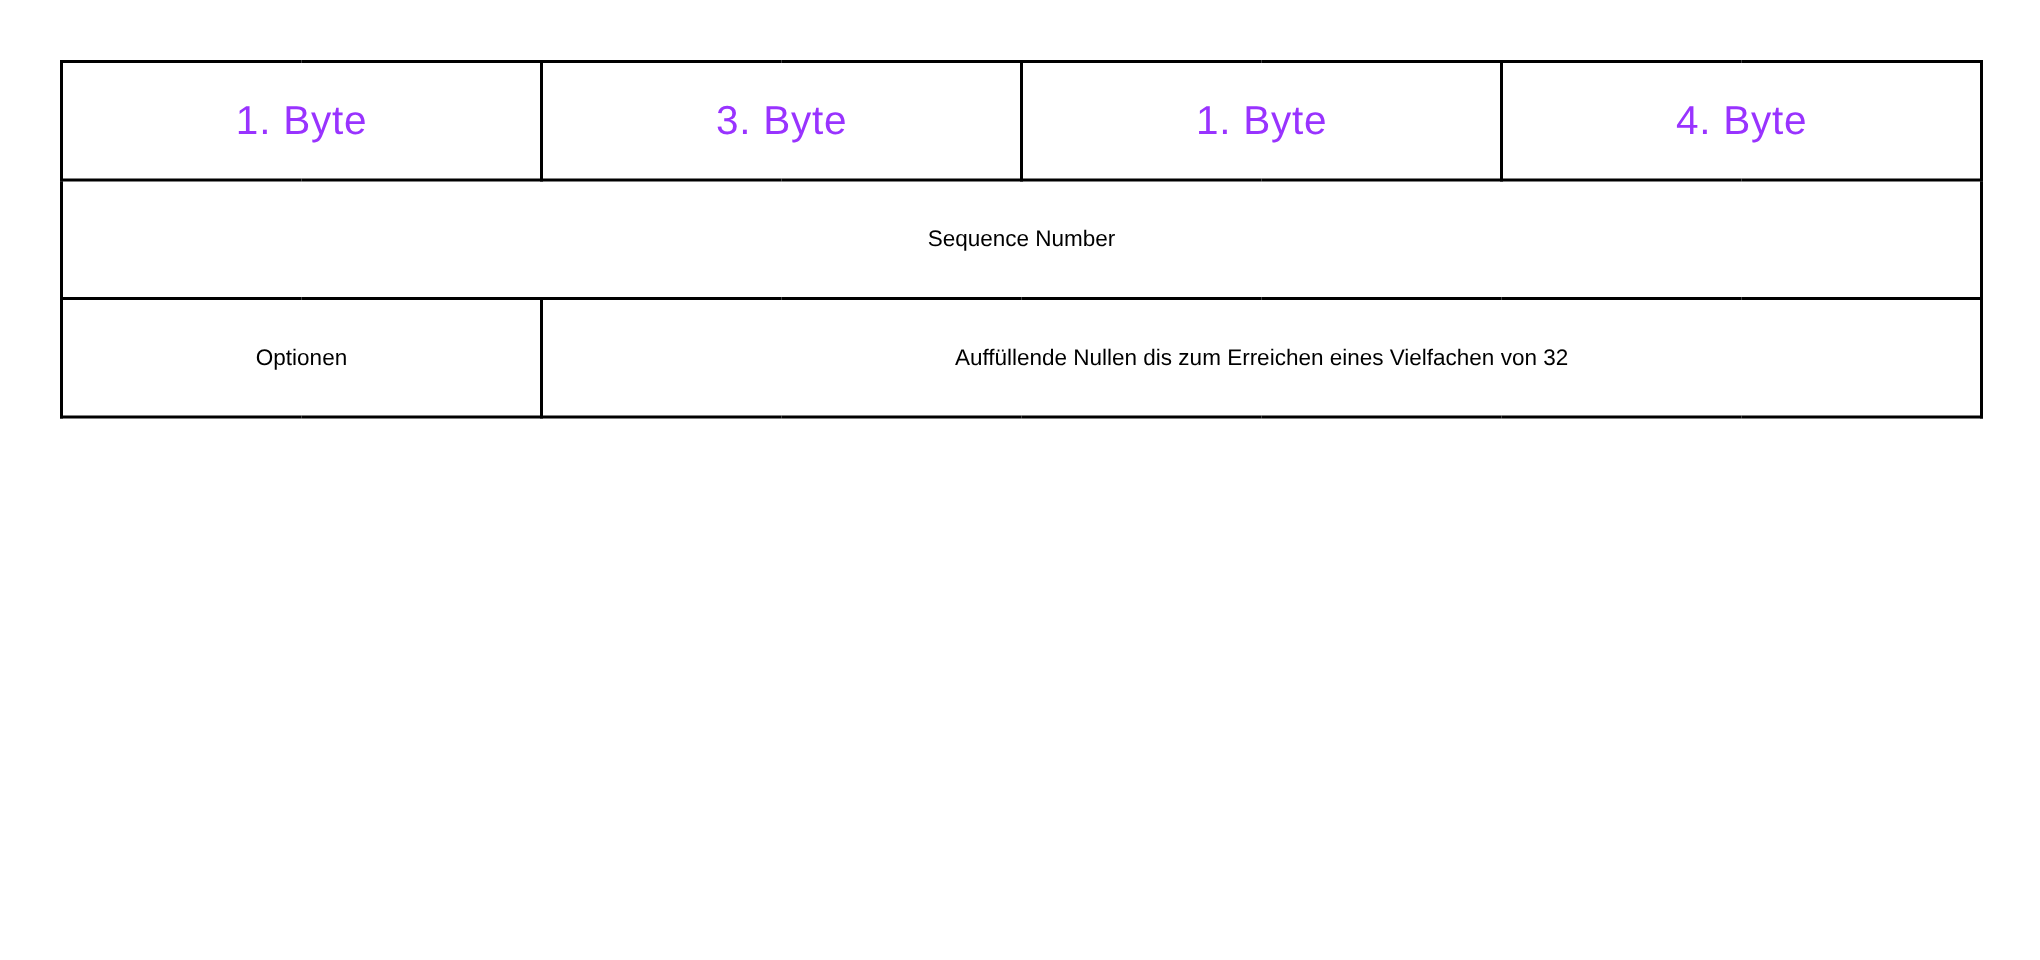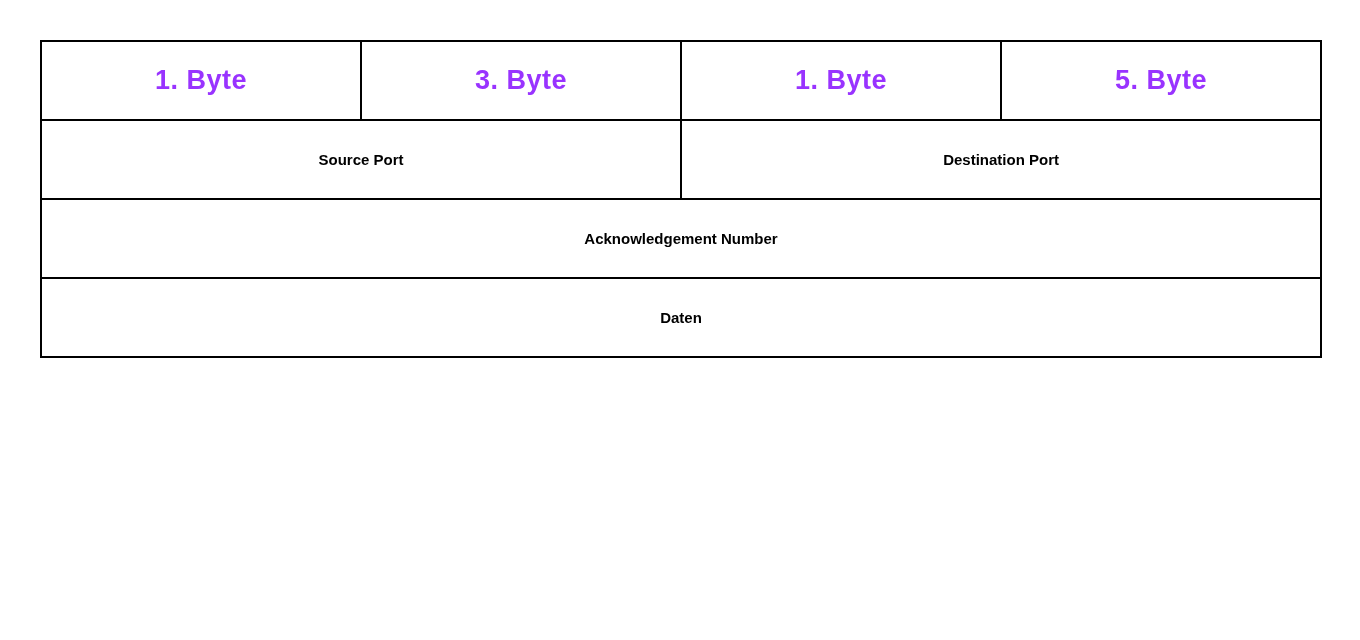--- a/index.html
+++ b/index.html
@@ -26,21 +26,21 @@
     border-collapse: collapse;
     table-layout: fixed;
     width: 1280px;
   }
   table.packet col { width: 160px; }
   table.packet td {
     border: 2px solid var(--border);
     height: 79px;
     text-align: center;
     vertical-align: middle;
-    font-weight: bold;
+    font-weight: normal;
     font-size: 15px;
     color: var(--cell-text);
     background: var(--background);
     padding: 0 4px;
     overflow: hidden;
     white-space: nowrap;
   }
   table.packet td.byte-header {
     color: var(--byte-label);
     font-size: 27px;
@@ -60,27 +60,24 @@
         <col>
         <col>
         <col>
         <col>
     </colgroup>
     <tbody>
       <tr>
         <td colspan="2" class="byte-header">1. Byte</td>
         <td colspan="2" class="byte-header">3. Byte</td>
         <td colspan="2" class="byte-header">1. Byte</td>
-        <td colspan="2" class="byte-header">5. Byte</td>
+        <td colspan="2" class="byte-header">4. Byte</td>
       </tr>
       <tr>
-        <td colspan="4">Source Port</td>
-        <td colspan="4">Destination Port</td>
+        <td colspan="8">Sequence Number</td>
       </tr>
       <tr>
-        <td colspan="8">Acknowledgement Number</td>
-      </tr>
-      <tr>
-        <td colspan="8">Daten</td>
+        <td colspan="2">Optionen</td>
+        <td colspan="6">Auffüllende Nullen dis zum Erreichen eines Vielfachen von 32</td>
       </tr>
     </tbody>
   </table>
 </div>
 
 </body></html>

